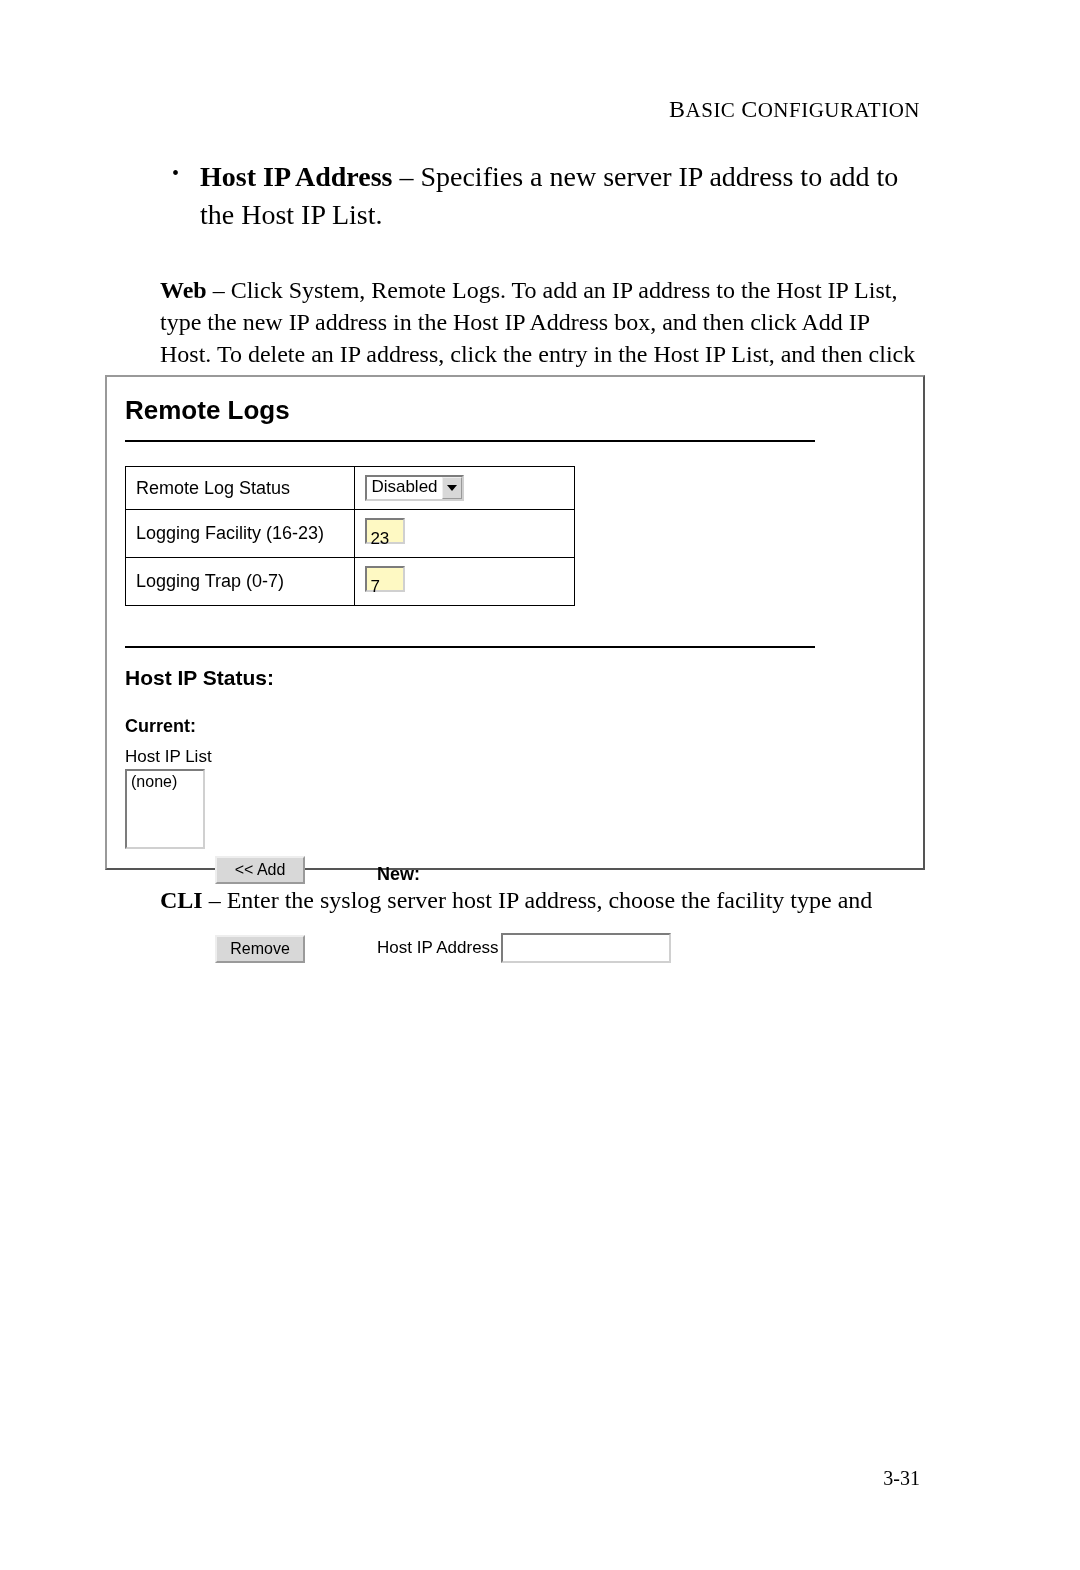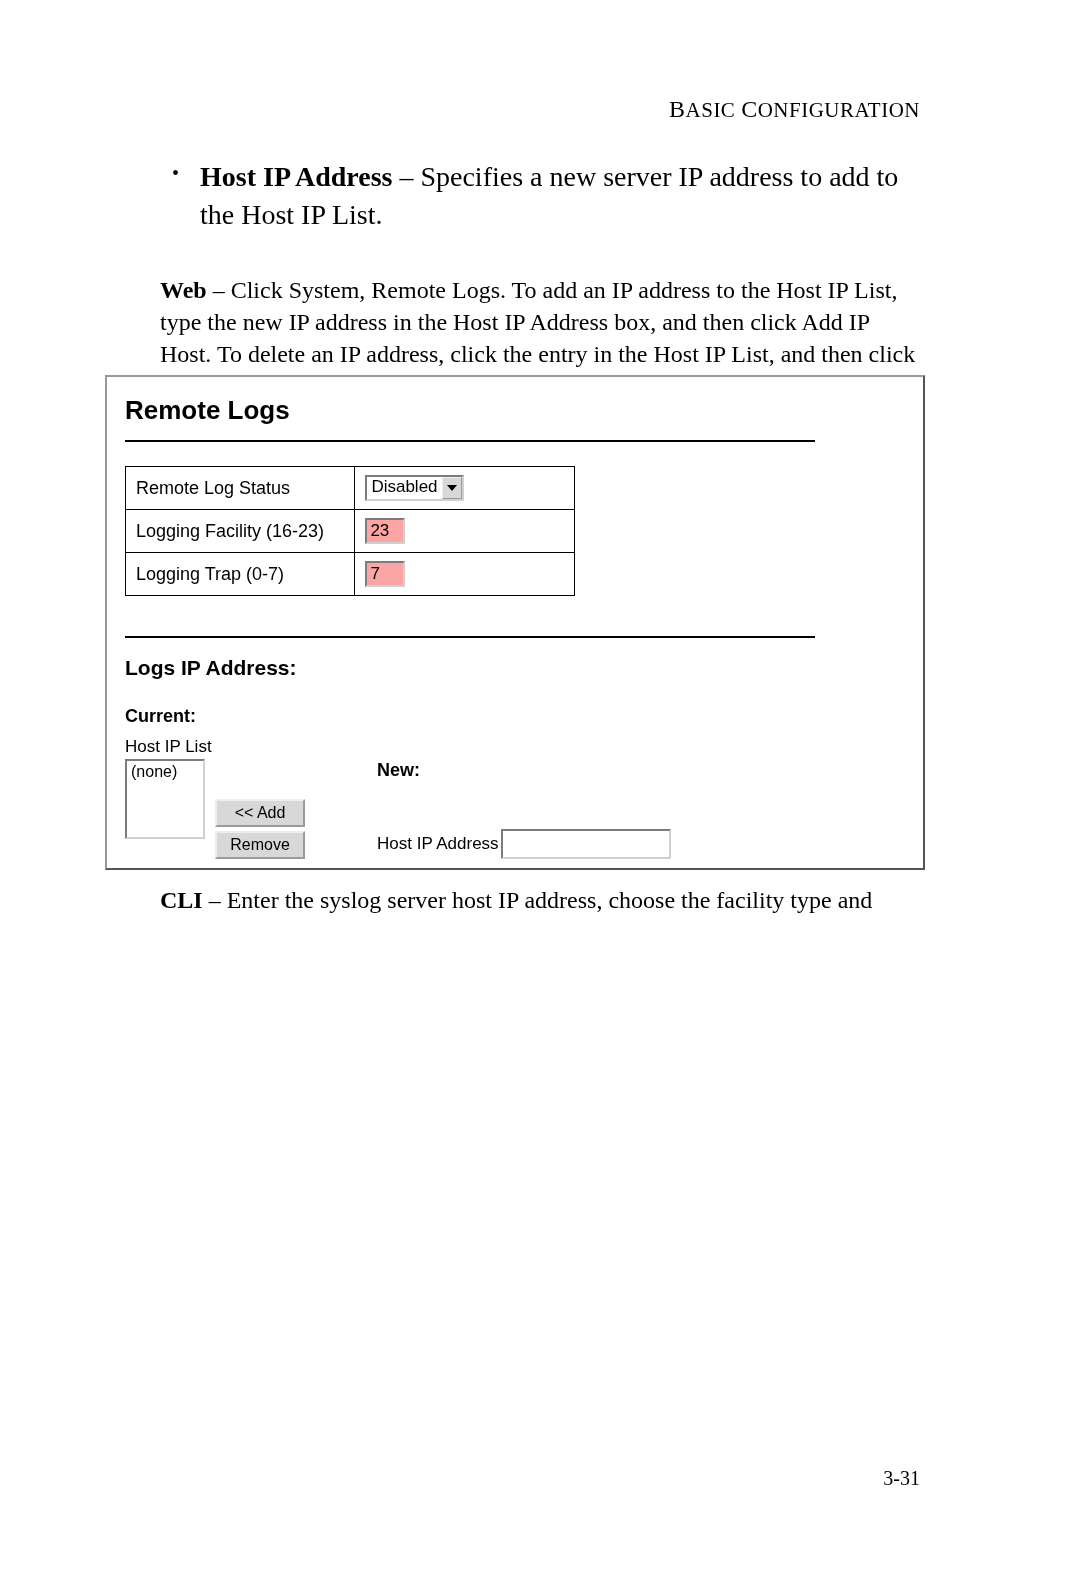--- a/index.html
+++ b/index.html
@@ -120,25 +120,25 @@
       display: flex;
       align-items: center;
       justify-content: center;
     }
     .dd-arrow svg {
       width: 10px;
       height: 6px;
     }
     .text-input {
       border: 2px inset #d0d0d0;
-      background: #fca5a5;
+      background: #fef9c3;
       height: 26px;
       width: 40px;
       font-size: 17px;
-      padding: 0 3px;
+      padding: 8px 3px;
       display: inline-block;
       line-height: 22px;
     }
     .host-section {
       margin-top: 40px;
     }
     .host-hr {
       border: none;
       border-top: 2px solid #000;
       width: 690px;
@@ -182,20 +182,21 @@
     }
     .win-button {
       background: #d8d8d8;
       border: 2px outset #eee;
       font-size: 16px;
       padding: 3px 6px;
       width: 90px;
       text-align: center;
       cursor: pointer;
       font-family: Arial, Helvetica, sans-serif;
+      margin-top: 47px;
     }
     .col-new {
       width: 320px;
     }
     .new-field {
       margin-top: 48px;
       display: flex;
       align-items: center;
     }
     .new-field-label {
@@ -272,21 +273,21 @@
     </tr>
     <tr>
       <td>Logging Trap (0-7)</td>
       <td><span class="text-input">7</span></td>
     </tr>
   </tbody>
     </table>
 
   <div class="host-section">
     <hr class="host-hr">
-    <div class="host-title">Logs IP Address:</div>
+    <div class="host-title">Host IP Status:</div>
     <div class="host-columns">
       <div class="col-current">
         <div class="col-label">Current:</div>
         <div class="sub-label">Host IP List</div>
         <div class="host-row">
           <div class="listbox">
             <span>(none)</span>
           </div>
           <div class="list-buttons">
             <div class="win-button">&lt;&lt; Add</div>

